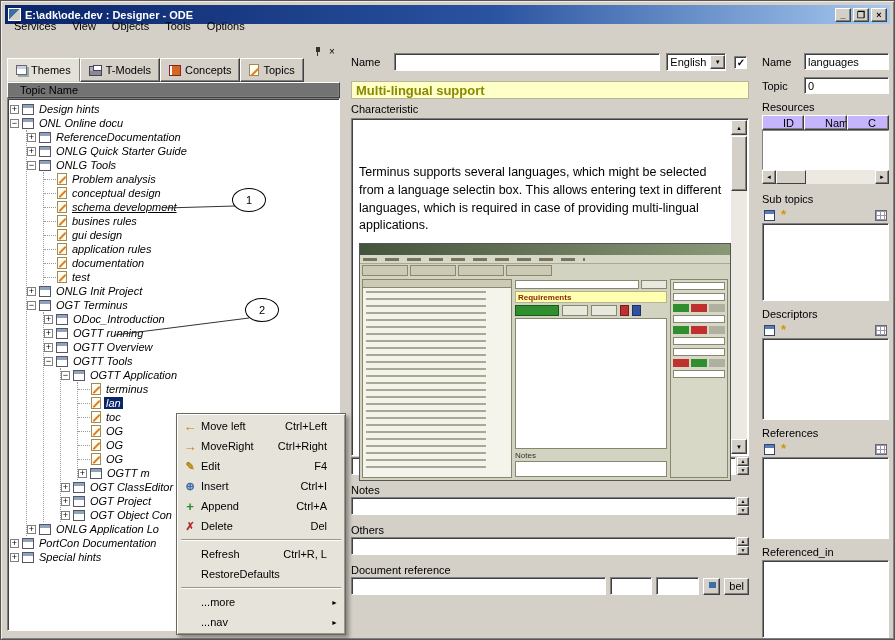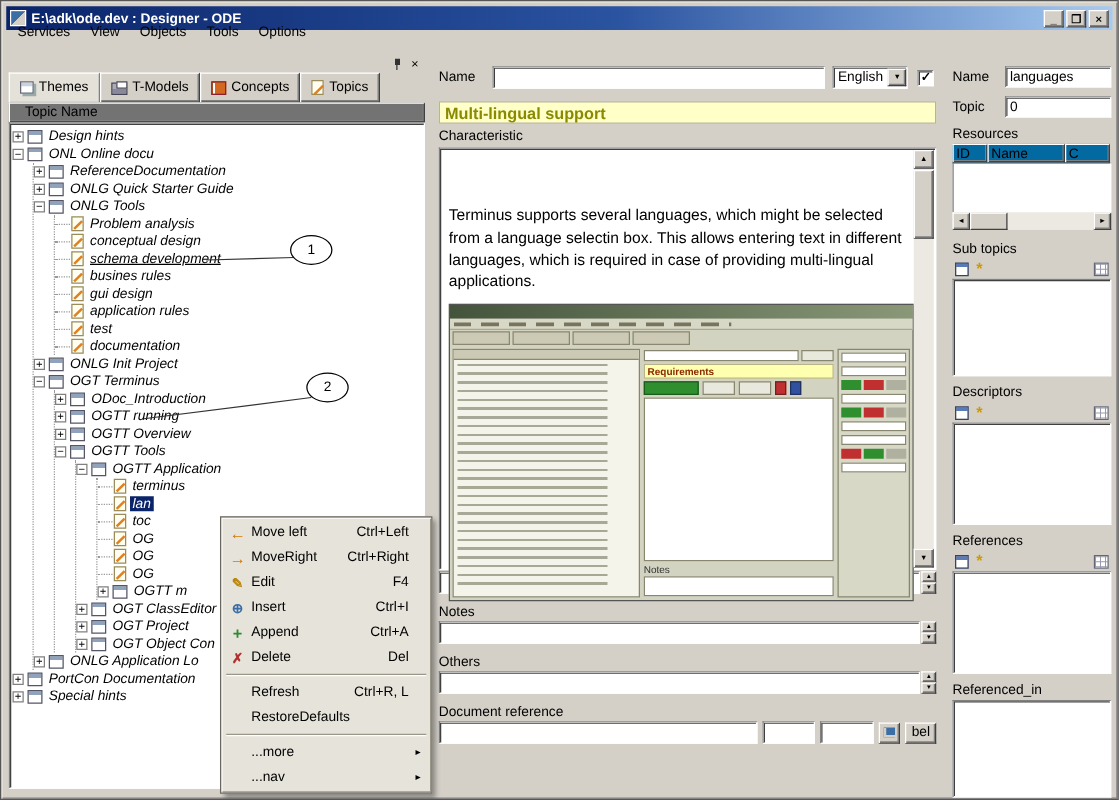--- a/index.html
+++ b/index.html
@@ -131,22 +131,22 @@
   .mini-right .r { flex:1; background:#c03030; }
   .mini-right .gr { flex:1; background:#b0b0a0; }
 
   
   .right-panel { position:absolute; left:757px; top:44px; width:134px; bottom:8px; padding:8px 3px 0 4px; }
   .rp-row { display:flex; align-items:center; margin-bottom:7px; }
   .rp-row .lbl { width:36px; }
   .rp-input { flex:1; height:17px; }
   .rp-label { height:13px; margin-bottom:1px; }
   .rtable-hdr { display:flex; height:15px; }
-  .rtable-hdr span { background:#0369a1; border:1px solid; border-color:#fff #404040 #404040 #fff;
-    box-shadow:inset -1px -1px 0 #808080; padding:1px 2px; overflow:hidden; }
+  .rtable-hdr span { background:#c4b5fd; border:1px solid; border-color:#fff #404040 #404040 #fff;
+    box-shadow:inset -1px -1px 0 #808080; padding:1px 20px; overflow:hidden; }
   .rtable-body { height:40px; background:#fff; border:1px solid; border-color:#808080 #fff #fff #808080; }
   .hscroll { height:14px; display:flex; background:#ece9e2; margin-bottom:9px; }
   .hbtn { width:14px; height:14px; background:#d4d0c8; border:1px solid; border-color:#fff #404040 #404040 #fff;
     box-shadow:inset -1px -1px 0 #808080; font-size:6px; text-align:center; line-height:13px; }
   .hthumb { width:30px; height:14px; background:#d4d0c8; border:1px solid; border-color:#fff #404040 #404040 #fff; }
   .hspace { flex:1; }
   .sec-toolbar { height:16px; background:#d4d0c8; display:flex; align-items:center; gap:3px; padding:0 2px; }
   .sec-box { background:#fff; border:1px solid; border-color:#808080 #fff #fff #808080; box-shadow:inset 1px 1px 0 #404040; margin-bottom:7px; }
   .mi { flex:none; position:relative; }
   .mi-new { width:11px; height:11px; border:1px solid #346; background:linear-gradient(#5a7ab8 0 3px,#fff 3px); }
@@ -274,26 +274,26 @@
             <span class="tlabel">gui design</span>
           </div>
           <div class="trow">
             <span class="expspacer"></span>
             <span class="ticon ticon-page"></span>
             <span class="tlabel">application rules</span>
           </div>
           <div class="trow">
             <span class="expspacer"></span>
             <span class="ticon ticon-page"></span>
+            <span class="tlabel">documentation</span>
+          </div>
+          <div class="trow">
+            <span class="expspacer"></span>
+            <span class="ticon ticon-page"></span>
             <span class="tlabel">test</span>
-          </div>
-          <div class="trow">
-            <span class="expspacer"></span>
-            <span class="ticon ticon-page"></span>
-            <span class="tlabel">documentation</span>
           </div>
         </div>
         <div class="trow">
           <span class="expbox">+</span>
           <span class="ticon ticon-node"></span>
           <span class="tlabel">ONLG Init Project</span>
         </div>
         <div class="trow">
           <span class="expbox">−</span>
           <span class="ticon ticon-node"></span>

